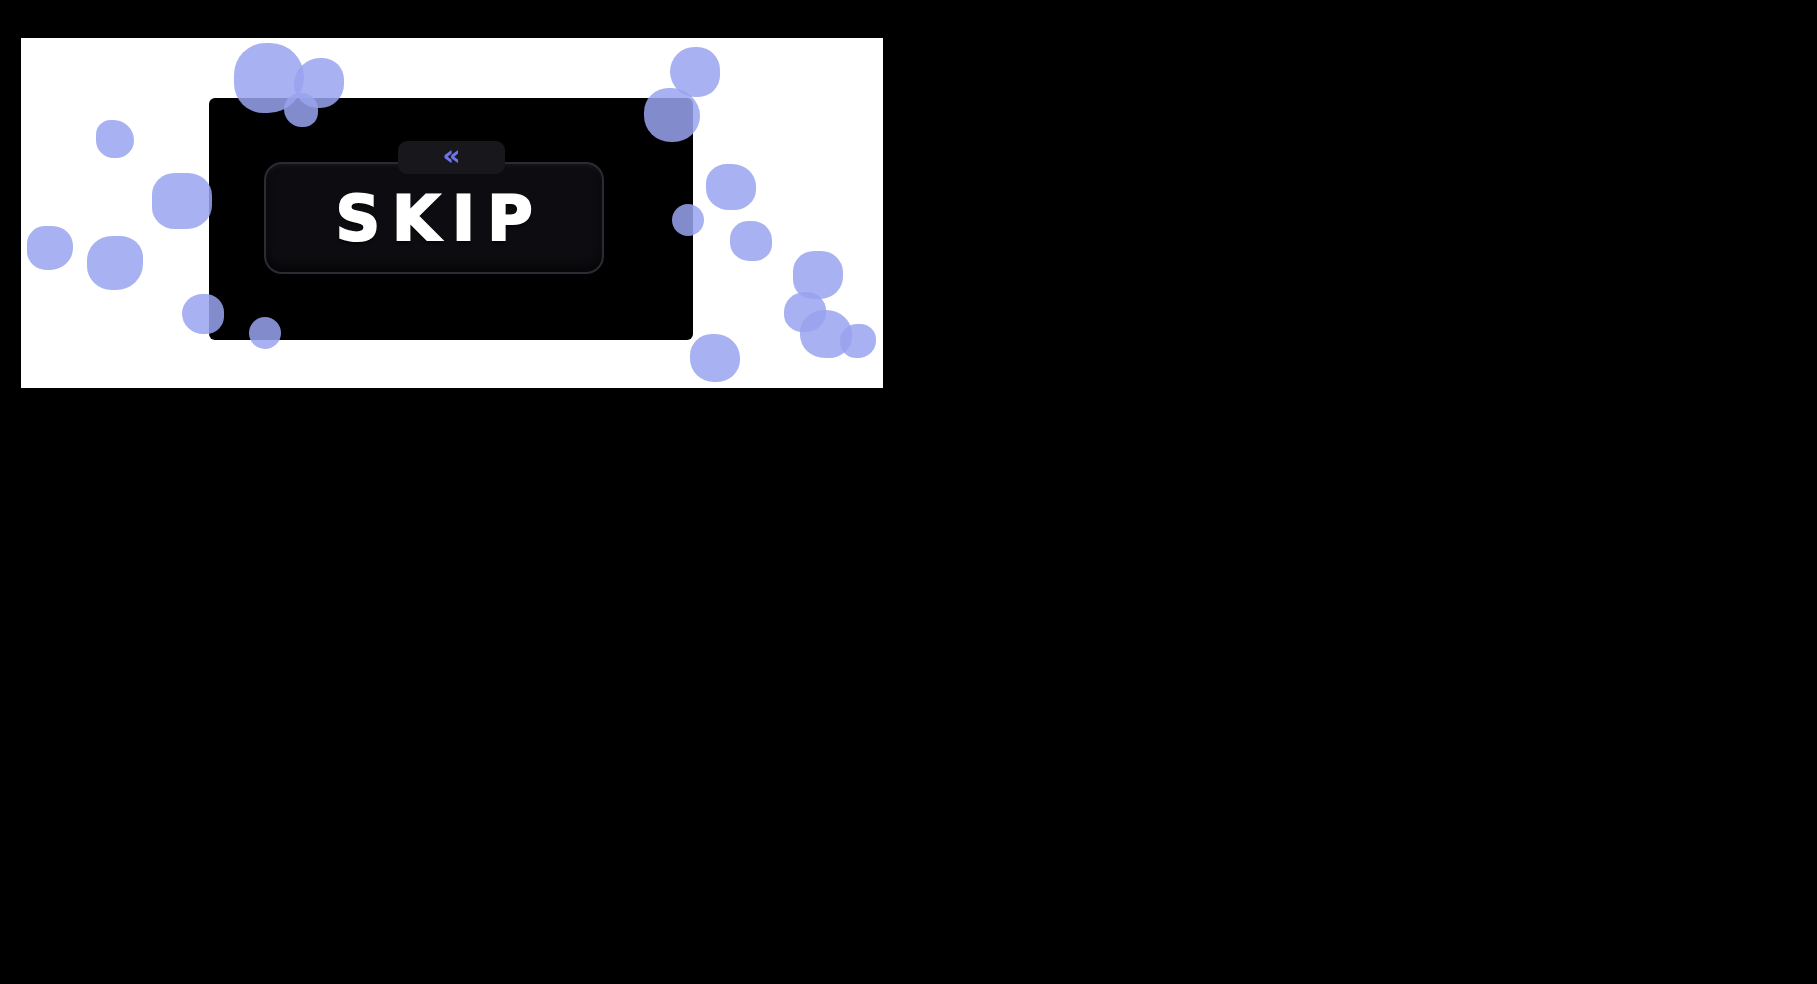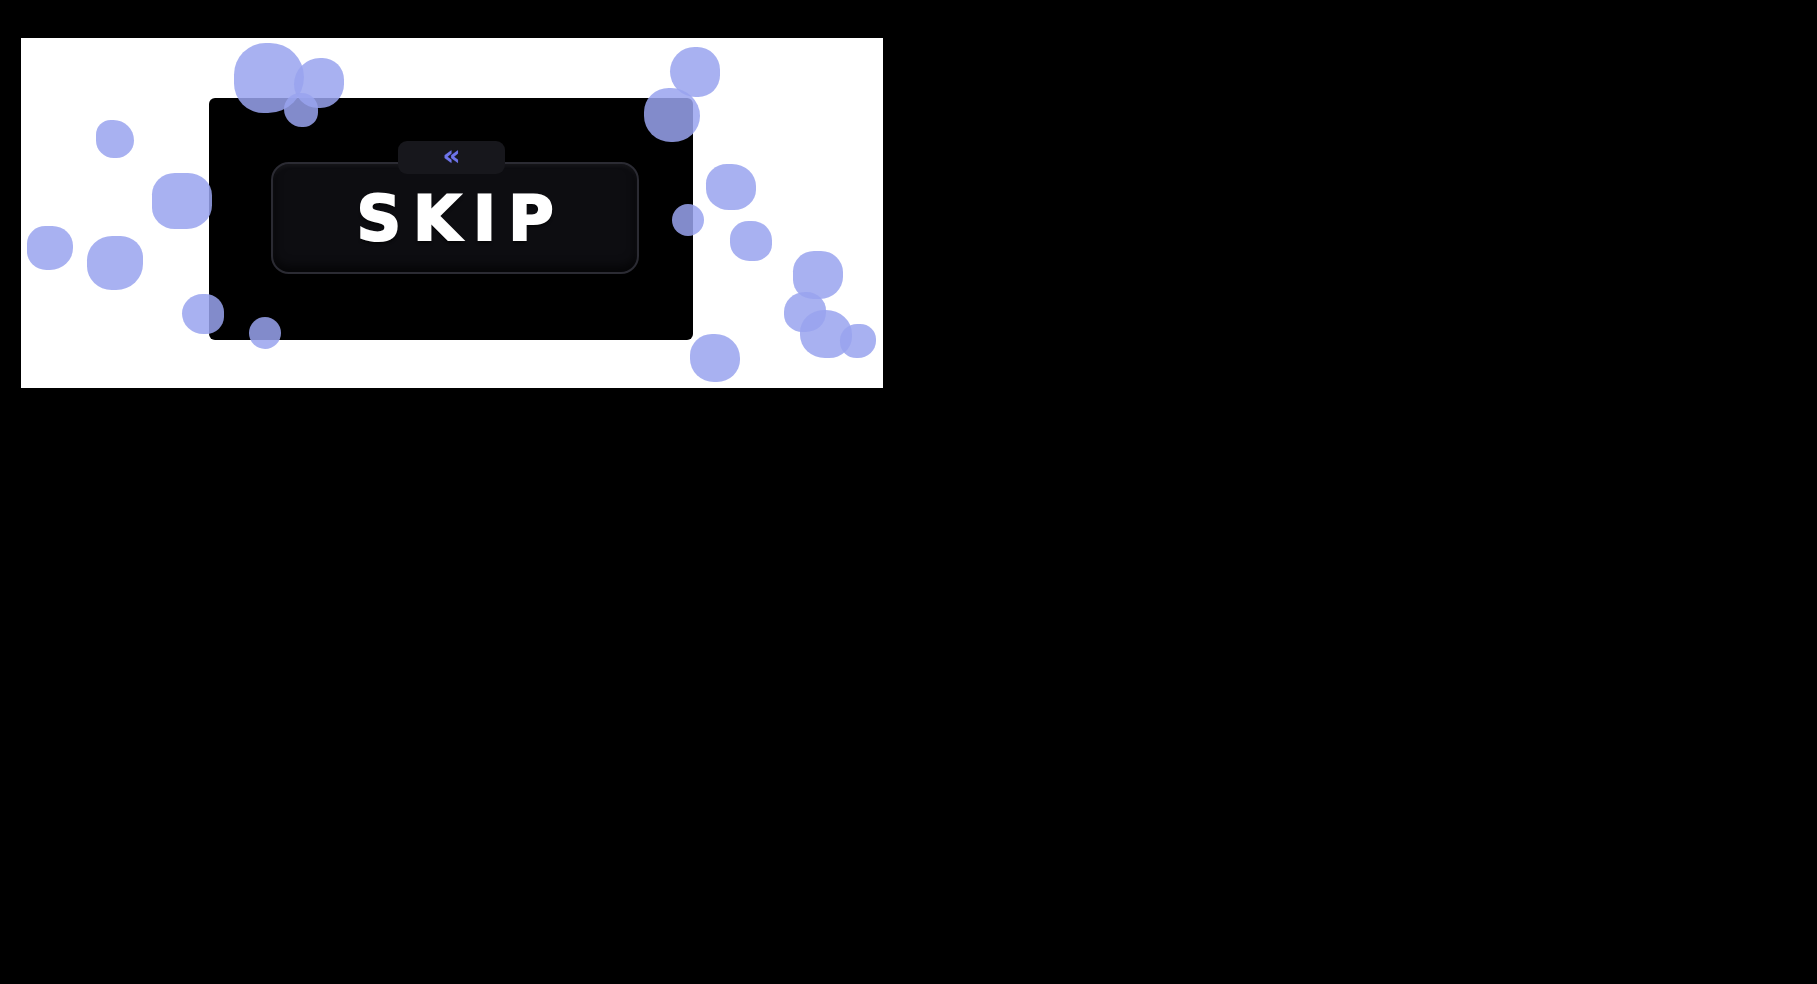--- a/index.html
+++ b/index.html
@@ -46,22 +46,22 @@
     color:var(--accent);
     font-size:28px;
     font-weight:bold;
     line-height:1;
     transform:translateY(-2px);
     text-shadow:0 0 1px rgba(110,116,234,0.6);
   }
   
   .skip-btn{
     position:absolute;
-    left:250px; top:124px;
-    width:368px; height:112px;
+    left:243px; top:124px;
+    width:340px; height:112px;
     background:#0d0d11;
     border:2px solid #2b2b33;
     border-radius:18px;
     box-shadow:0 0 0 5px rgba(0,0,0,0.55), inset 0 -6px 10px rgba(0,0,0,0.6), inset 0 2px 4px rgba(255,255,255,0.05);
     display:flex;
     align-items:center;
     justify-content:center;
     z-index:2;
     cursor:pointer;
   }

